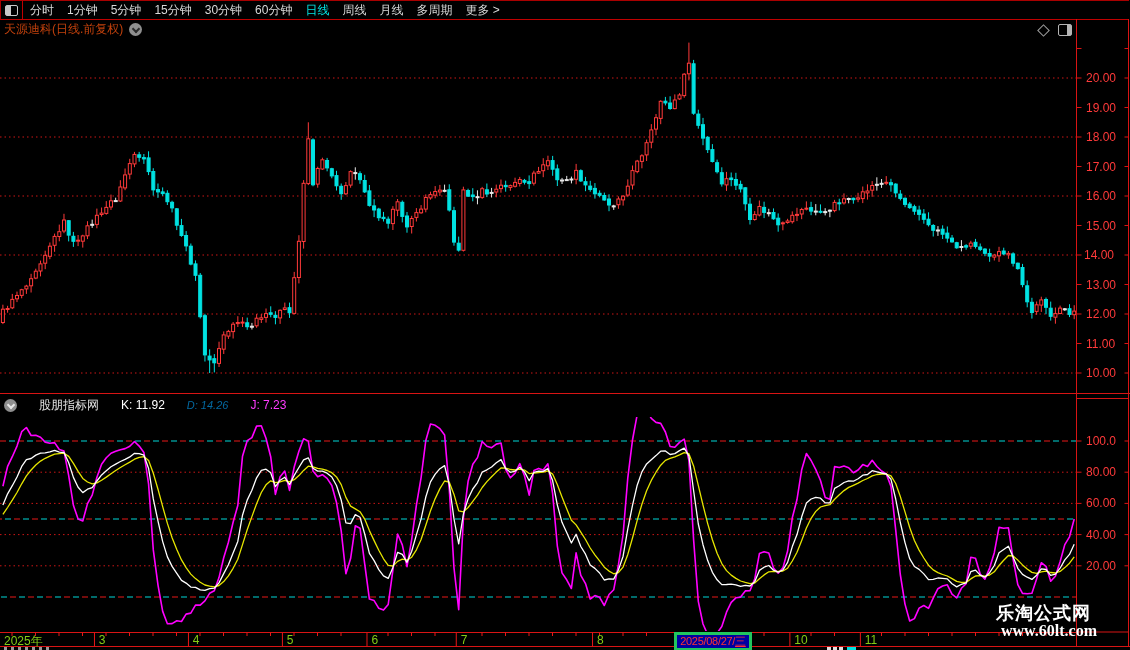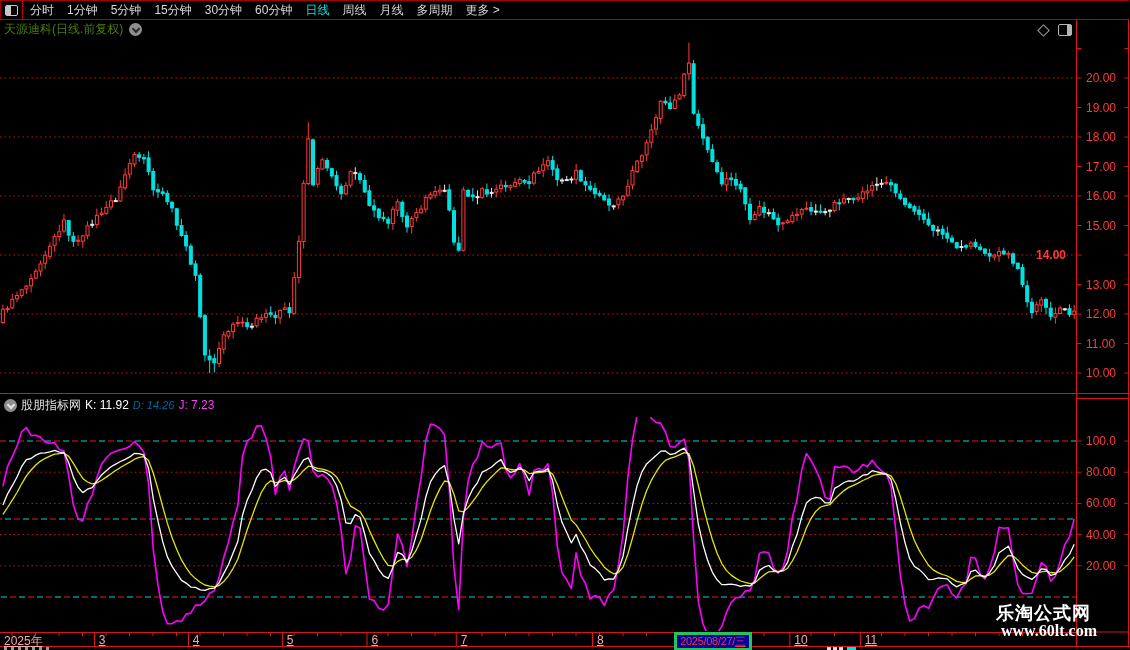--- a/index.html
+++ b/index.html
@@ -13,36 +13,36 @@
                 align-items:center;justify-content:center;flex:0 0 auto;}
   .pane-glyph{width:11px;height:9px;border:1px solid #c8c8c8;border-radius:2px;position:relative;}
   .pane-glyph::after{content:"";position:absolute;left:0;top:0;width:5px;height:9px;background:#c8c8c8;}
   .tb-left{display:flex;align-items:flex-start;gap:13px;padding-left:7px;height:100%;}
   .tb-item{color:#d9d9d9;font-size:12px;line-height:18px;white-space:nowrap;cursor:default;}
   .tb-item.sel{color:#00e4e4;}
   .tb-right{position:absolute;right:0;top:0;height:18px;display:flex;align-items:stretch;}
   .tb-btn{color:#d9d9d9;font-size:12px;line-height:18px;padding:0 9px;border-left:1px solid #c00000;white-space:nowrap;}
   
   .titlerow{position:absolute;left:0;top:19px;width:1076px;height:21px;display:flex;align-items:center;}
-  .chart-title{color:#4d7c0f;font-size:12px;margin-left:4px;}
+  .chart-title{color:#c2410c;font-size:12px;margin-left:4px;}
   .badge{width:13px;height:13px;border-radius:50%;background:#8f8f8f;margin-left:6px;position:relative;flex:0 0 auto;}
   .badge::after{content:"";position:absolute;left:3.5px;top:3px;width:4px;height:4px;
                 border-right:2px solid #2b2b2b;border-bottom:2px solid #2b2b2b;transform:rotate(45deg);}
   .badge.lite::after{border-color:#e6e6e6;}
   .tr-icons{position:absolute;right:58px;top:24px;display:flex;align-items:center;gap:10px;}
   .diamond{width:7px;height:7px;border:1px solid #a0a0a0;transform:rotate(45deg);}
   .pane2{width:12px;height:10px;border:1px solid #b5b5b5;border-radius:2px;position:relative;}
   .pane2::after{content:"";position:absolute;right:0;top:0;width:4px;height:10px;background:#b5b5b5;}
   
   #chart-svg{position:absolute;left:0;top:0;}
   
   .plabel{position:absolute;font-size:12px;color:#ff3a3a;white-space:nowrap;}
-  .mlabel{position:absolute;font-size:12px;color:#fca5a5;white-space:nowrap;text-decoration:underline;}
+  .mlabel{position:absolute;font-size:12px;color:#84cc16;white-space:nowrap;}
   
-  .subheader{position:absolute;left:0;top:395px;height:20px;display:flex;align-items:center;gap:4px;padding-left:4px;}
+  .subheader{position:absolute;left:0;top:395px;height:20px;display:flex;align-items:center;gap:22px;padding-left:4px;}
   .sub-name{color:#e2e2e2;font-size:12px;}
   .kval{color:#ffffff;font-size:12px;}
   .dval{color:#0369a1;font-size:11px;font-style:italic;}
   .jval{color:#ff3cff;font-size:12px;}
   
   .datebox{position:absolute;left:674px;top:632px;width:72px;height:13px;background:#0000a0;
            border:3px solid #22c55e;color:#ff3232;font-size:11px;line-height:13px;text-align:center;
            letter-spacing:-0.3px;}
   .datebox u{text-decoration:underline;}
   
@@ -677,21 +677,21 @@
     <span class="jval">J: 7.23</span>
   </div>
 
   <div id="labels">
       <div class="plabel" style="left: 1086px; top: 71px;">20.00</div>
       <div class="plabel" style="left: 1086px; top: 100.5px;">19.00</div>
       <div class="plabel" style="left: 1086px; top: 130px;">18.00</div>
       <div class="plabel" style="left: 1086px; top: 159.5px;">17.00</div>
       <div class="plabel" style="left: 1086px; top: 189px;">16.00</div>
       <div class="plabel" style="left: 1086px; top: 218.5px;">15.00</div>
-      <div class="plabel" style="left: 1036px; top: 248px; font-weight: bold;">14.00</div>
+      <div class="plabel" style="left: 1084px; top: 248px;">14.00</div>
       <div class="plabel" style="left: 1086px; top: 277.5px;">13.00</div>
       <div class="plabel" style="left: 1086px; top: 307px;">12.00</div>
       <div class="plabel" style="left: 1086px; top: 336.5px;">11.00</div>
       <div class="plabel" style="left: 1086px; top: 366px;">10.00</div>
       <div class="plabel" style="left: 1086px; top: 434px;">100.0</div>
       <div class="plabel" style="left: 1086px; top: 465.2px;">80.00</div>
       <div class="plabel" style="left: 1086px; top: 496.4px;">60.00</div>
       <div class="plabel" style="left: 1086px; top: 527.6px;">40.00</div>
       <div class="plabel" style="left: 1086px; top: 558.8px;">20.00</div>
       <div class="mlabel" style="left: 4px; top: 633px;">2025年</div>

